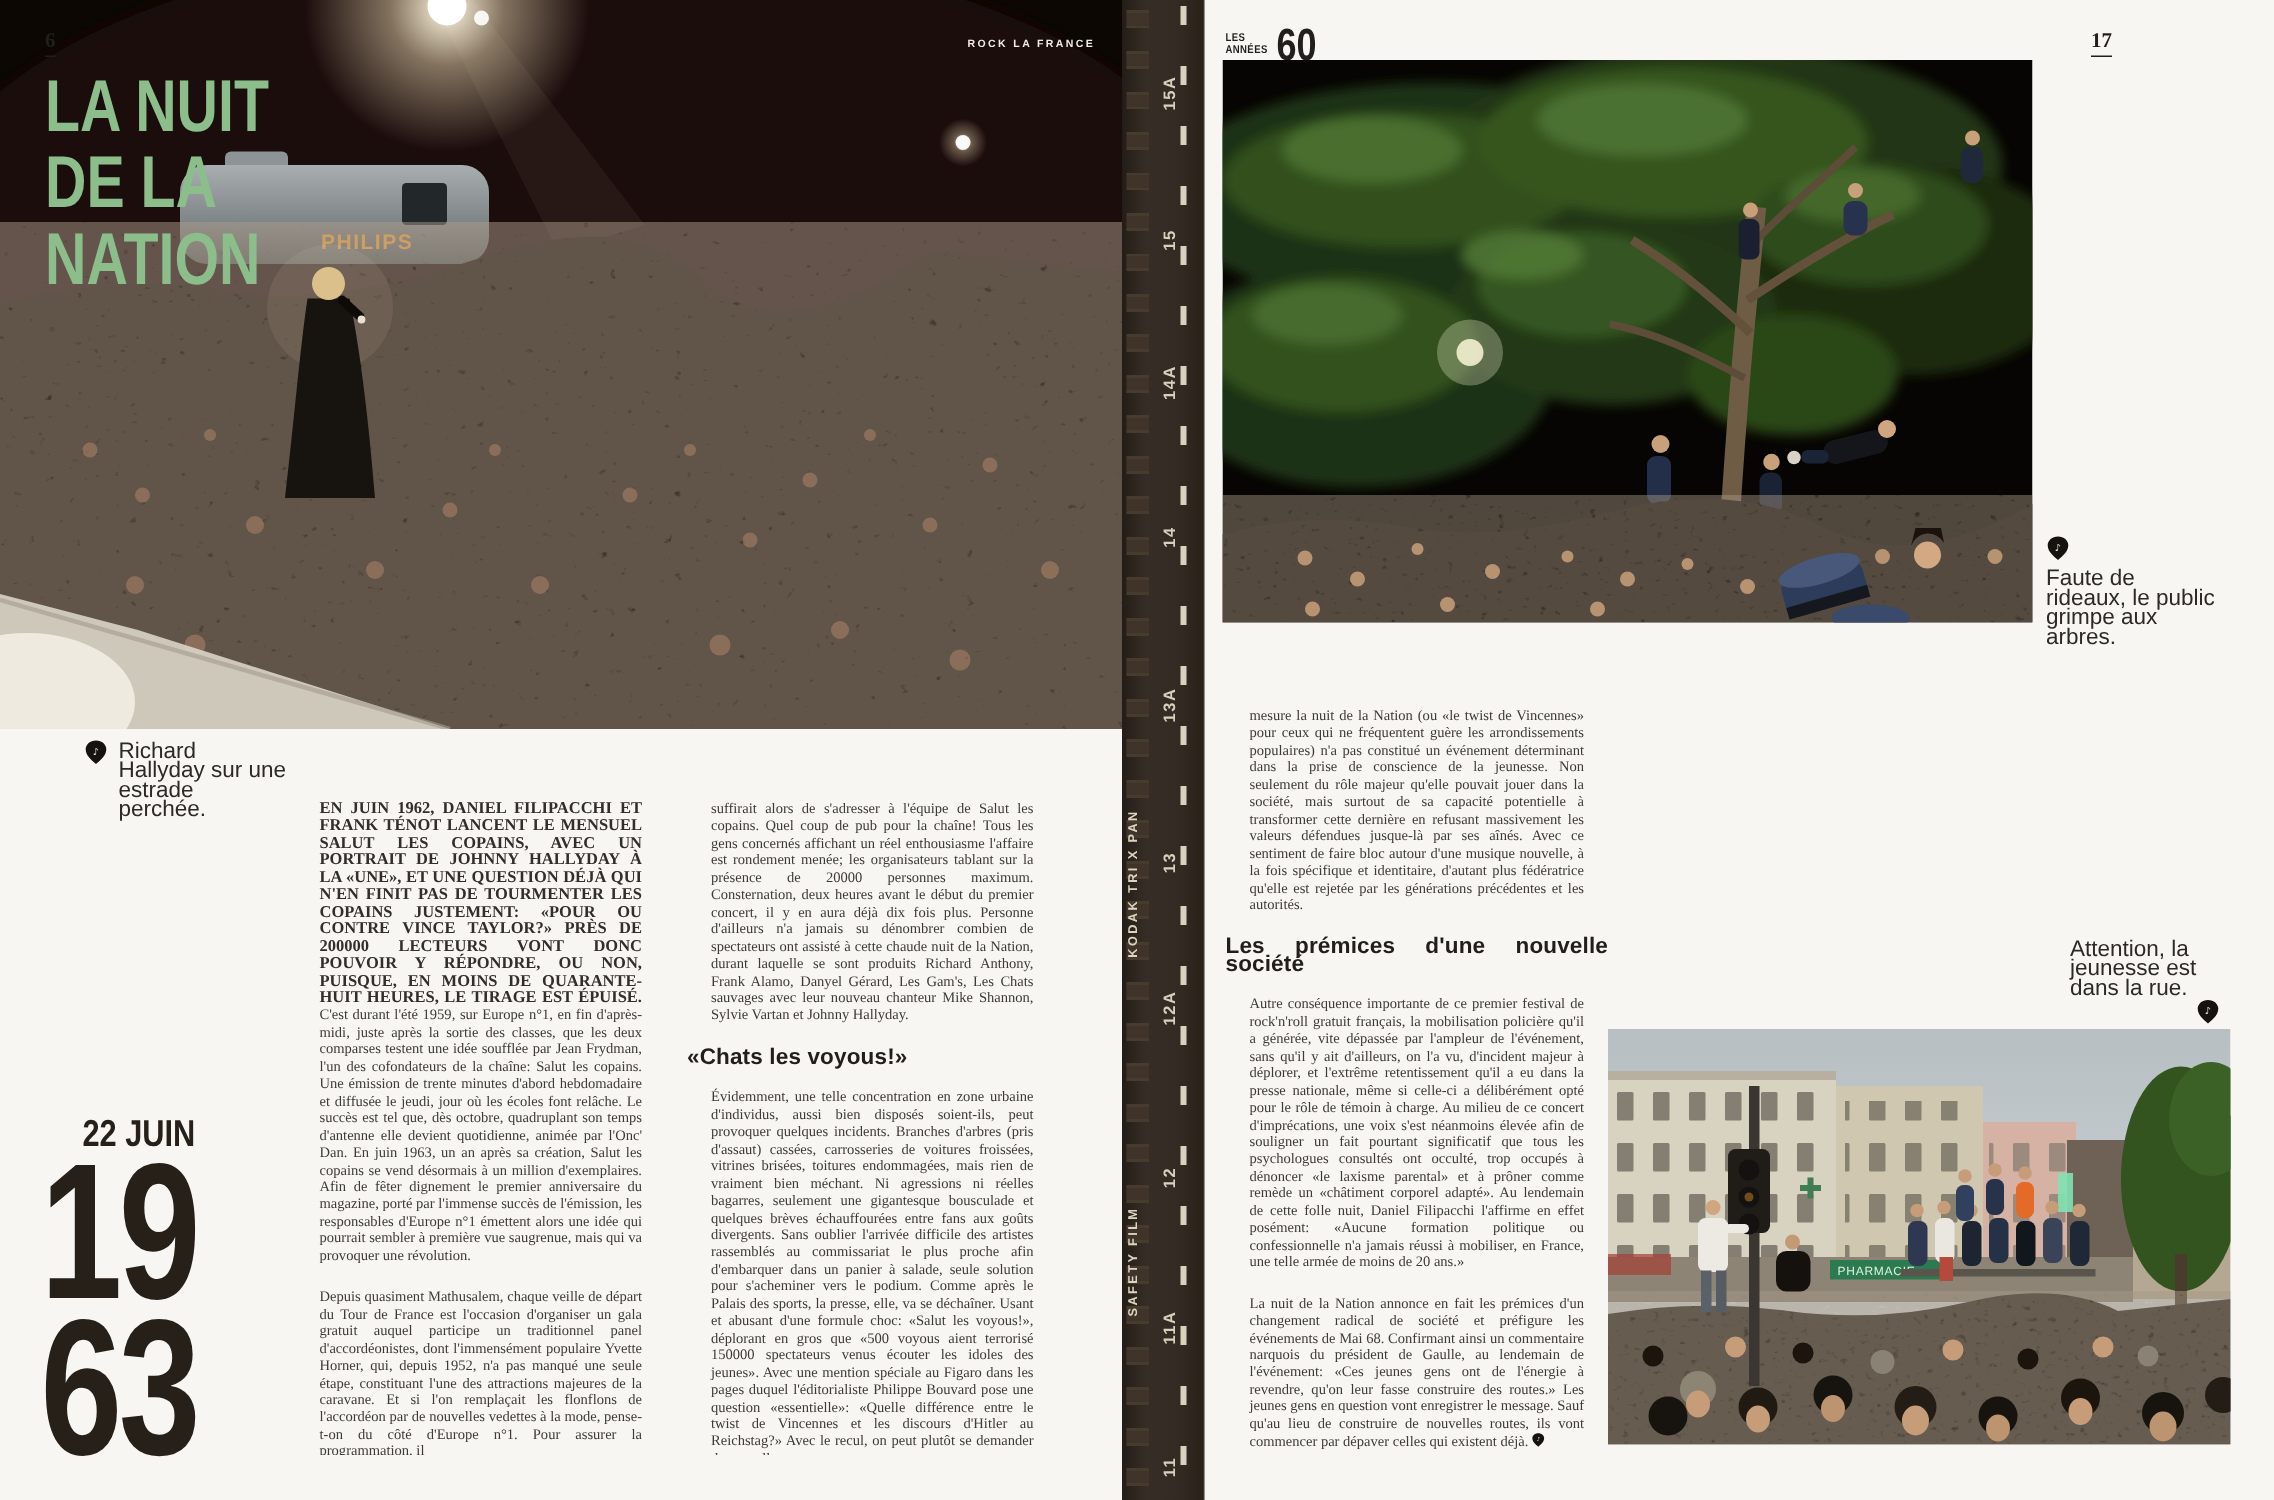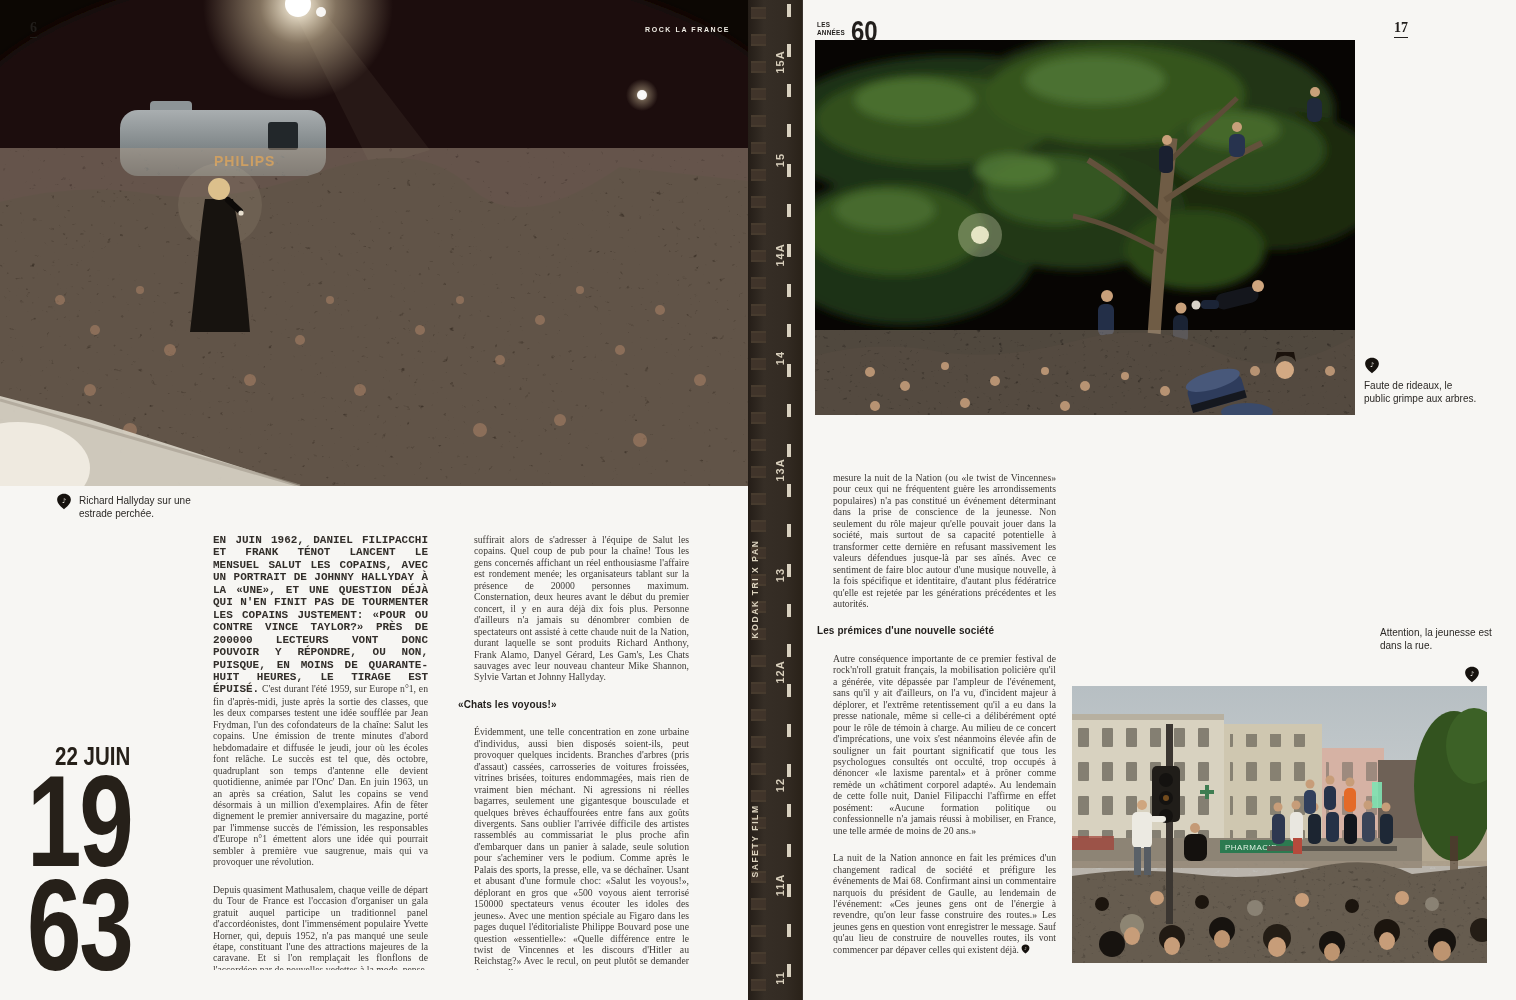--- a/index.html
+++ b/index.html
@@ -6,30 +6,30 @@
   #spread{position:relative;width:1516px;height:1000px;background:#f7f6f3;overflow:hidden;
           font-family:"Liberation Sans",sans-serif;}
   .abs{position:absolute;}
 
   
   .pagenum{font-family:"Liberation Serif",serif;font-weight:bold;font-size:14px;color:#211e1b;
            border-bottom:1.5px solid #211e1b;padding-bottom:1px;}
   .mag-title{font-size:7px;font-weight:bold;letter-spacing:1.6px;color:#efece4;}
   .big-title{color:#8cbe8c;font-weight:bold;font-size:49px;line-height:51px;
              transform:scaleX(.78);transform-origin:left top;white-space:nowrap;}
-  .caption{font-size:10px;line-height:13px;color:#2c2926;}
+  .caption{font-size:15px;line-height:13px;color:#2c2926;}
   .caption.right{text-align:left;}
   .date-label{font-weight:bold;font-size:25px;color:#262019;transform:scaleX(.82);transform-origin:left top;white-space:nowrap;}
   .date-num{font-weight:bold;font-size:129px;line-height:98px;color:#262019;letter-spacing:-3px;
             transform:scaleX(.76);transform-origin:left top;}
   .body-col{font-family:"Liberation Serif",serif;font-size:9.7px;line-height:11.45px;
             color:#3e3a36;text-align:justify;overflow:hidden;}
   .body-col p{margin:16px;}
-  .lead{font-weight:bold;font-size:11px;color:#322e2a;font-family:Liberation Mono, monospace;}
-  .subhead{font-family:"Liberation Sans",sans-serif;font-weight:bold;font-size:10px;
+  .lead{font-weight:bold;font-size:11px;color:#322e2a;}
+  .subhead{font-family:"Liberation Sans",sans-serif;font-weight:bold;font-size:15px;
            color:#211e1b;margin:9px 0 3px 0;letter-spacing:.1px;}
   .quote-line{color:#8abd8a;font-weight:bold;font-size:22.5px;line-height:26.5px;
               transform:scaleX(.83);transform-origin:left top;white-space:nowrap;}
   .quote-attr{color:#8abd8a;font-weight:bold;font-size:12.5px;margin-top:7px;
               transform:scaleX(.86);transform-origin:left top;}
   .years-small{font-size:7.5px;font-weight:bold;line-height:8px;color:#211e1b;
                transform:scaleX(.85);transform-origin:left top;letter-spacing:.3px;}
   .years-big{font-size:30px;font-weight:bold;color:#211e1b;transform:scaleX(.8);transform-origin:left top;}
 
   
@@ -138,20 +138,25 @@
 
     <polygon points="0,396 92,420 300,486 0,486" fill="#d8d2c6" opacity="0.92"></polygon>
     <ellipse cx="18" cy="468" rx="72" ry="46" fill="#efeae0"></ellipse>
     <path d="M0,400 L300,486" stroke="#a39b8d" stroke-width="3" opacity=".6"></path>
   </svg>
 
   <div class="abs pagenum" style="left:30px;top:20px">6</div>
 
   <div class="abs mag-title" style="left:645px;top:26px">ROCK LA FRANCE</div>
 
+  <div class="abs" style="left:30px;top:46px">
+    <div class="big-title">LA NUIT</div>
+    <div class="big-title">DE LA</div>
+    <div class="big-title">NATION</div>
+  </div>
 
   <svg class="abs pick-icon" style="left:56px;top:493px" width="16" height="17" viewBox="0 0 24 26">
       <use href="#pick-shape"></use>
     </svg>
   <div class="abs caption" style="left:79px;top:494px;width:112px">Richard Hallyday sur une estrade perchée.</div>
 
   <div class="abs date-label" style="left:55px;top:742px">22 JUIN</div>
   <div class="abs date-num" style="left:27px;top:772px">19</div>
   <div class="abs date-num" style="left:27px;top:876px">63</div>
 

